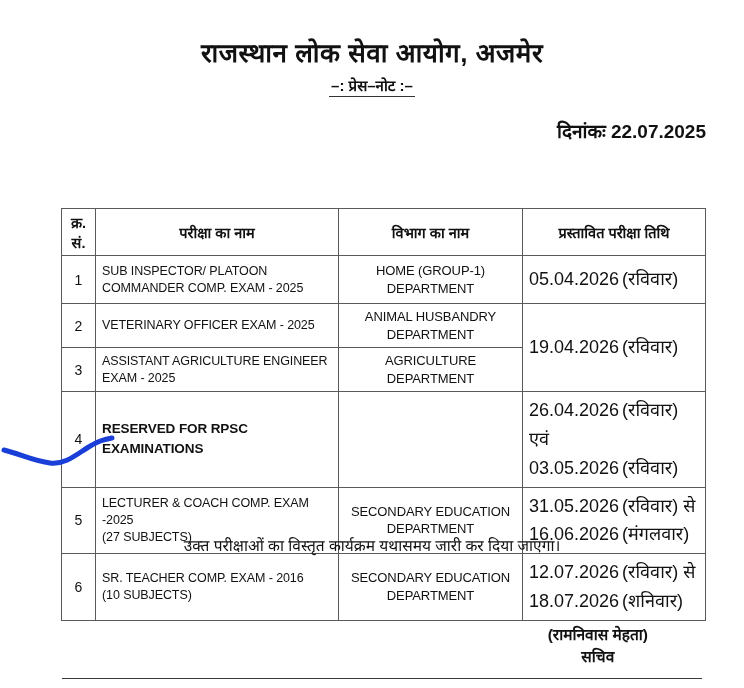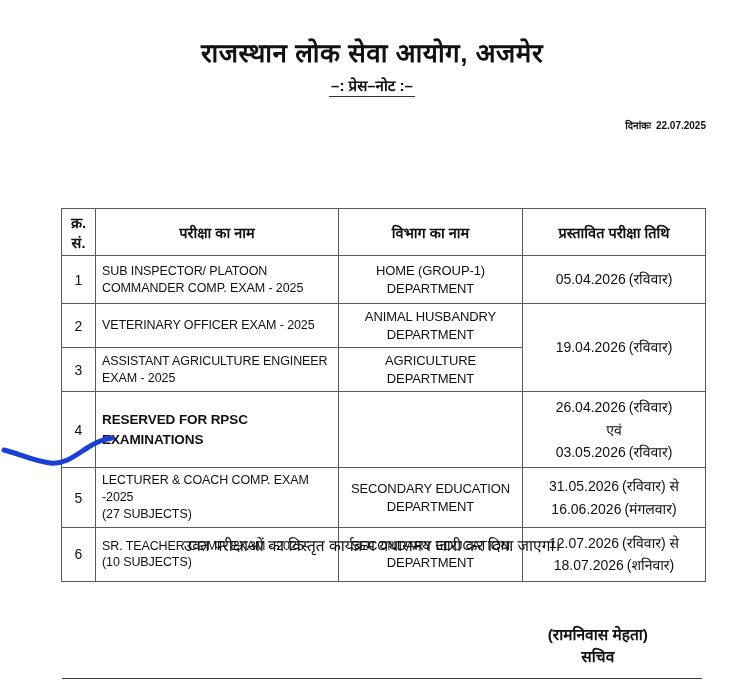--- a/index.html
+++ b/index.html
@@ -46,21 +46,21 @@
   }
   .doc-subtitle span {
     border-bottom: 1.4px solid #333;
     padding: 0 2px 2px 2px;
   }
 
   .date-line {
     position: absolute;
     top: 118px;
     right: 38px;
-    font-size: 10px;
+    font-size: 19px;
     font-weight: bold;
     white-space: nowrap;
   }
   .date-line .date-value {
     margin-left: 5px;
   }
 
   
   .intro {
     position: absolute;
@@ -120,22 +120,21 @@
     font-size: 13.5px;
     line-height: 1.5;
   }
   td.cell-dept {
     text-align: center;
     font-size: 13px;
     line-height: 1.35;
     letter-spacing: -0.1px;
   }
   td.cell-date {
-    text-align: center;
-    font-size: 14px;
+    font-size: 18px;
     line-height: 1.6;
     white-space: nowrap;
   }
   td.cell-date .wk {
     margin-left: 3px;
   }
   .rowline { display: block; }
 
   
   .footer-note {
@@ -275,21 +274,21 @@
         </td>
         <td class="cell-date">
           <span class="rowline"><span>31.05.2026</span><span class="wk">(रविवार) से</span></span>
           <span class="rowline"><span>16.06.2026</span><span class="wk">(मंगलवार)</span></span>
         </td>
       </tr>
 
       <tr style="height:48px;">
         <td class="cell-sn">6</td>
         <td class="cell-exam">
-          <span class="rowline">SR. TEACHER COMP. EXAM - 2025</span>
+          <span class="rowline">SR. TEACHER COMP. EXAM - 2016</span>
           <span class="rowline">(10 SUBJECTS)</span>
         </td>
         <td class="cell-dept">
           <span class="rowline">SECONDARY EDUCATION</span>
           <span class="rowline">DEPARTMENT</span>
         </td>
         <td class="cell-date">
           <span class="rowline"><span>12.07.2026</span><span class="wk">(रविवार) से</span></span>
           <span class="rowline"><span>18.07.2026</span><span class="wk">(शनिवार)</span></span>
         </td>

